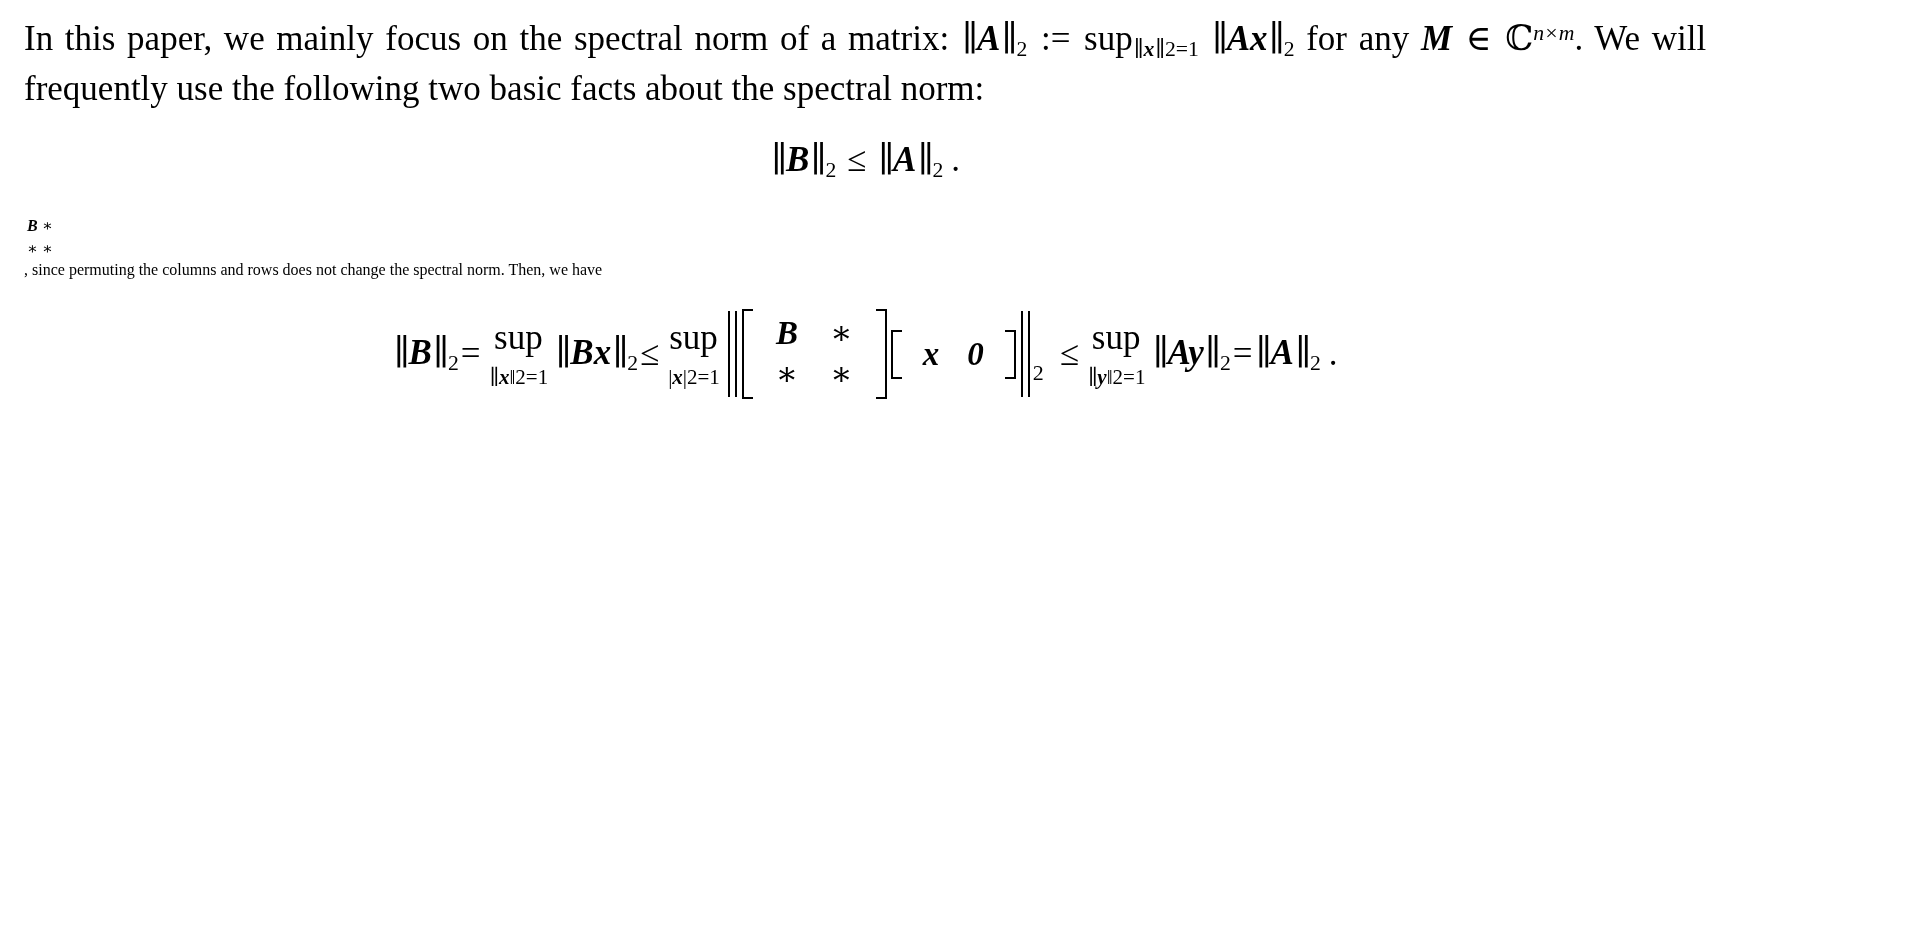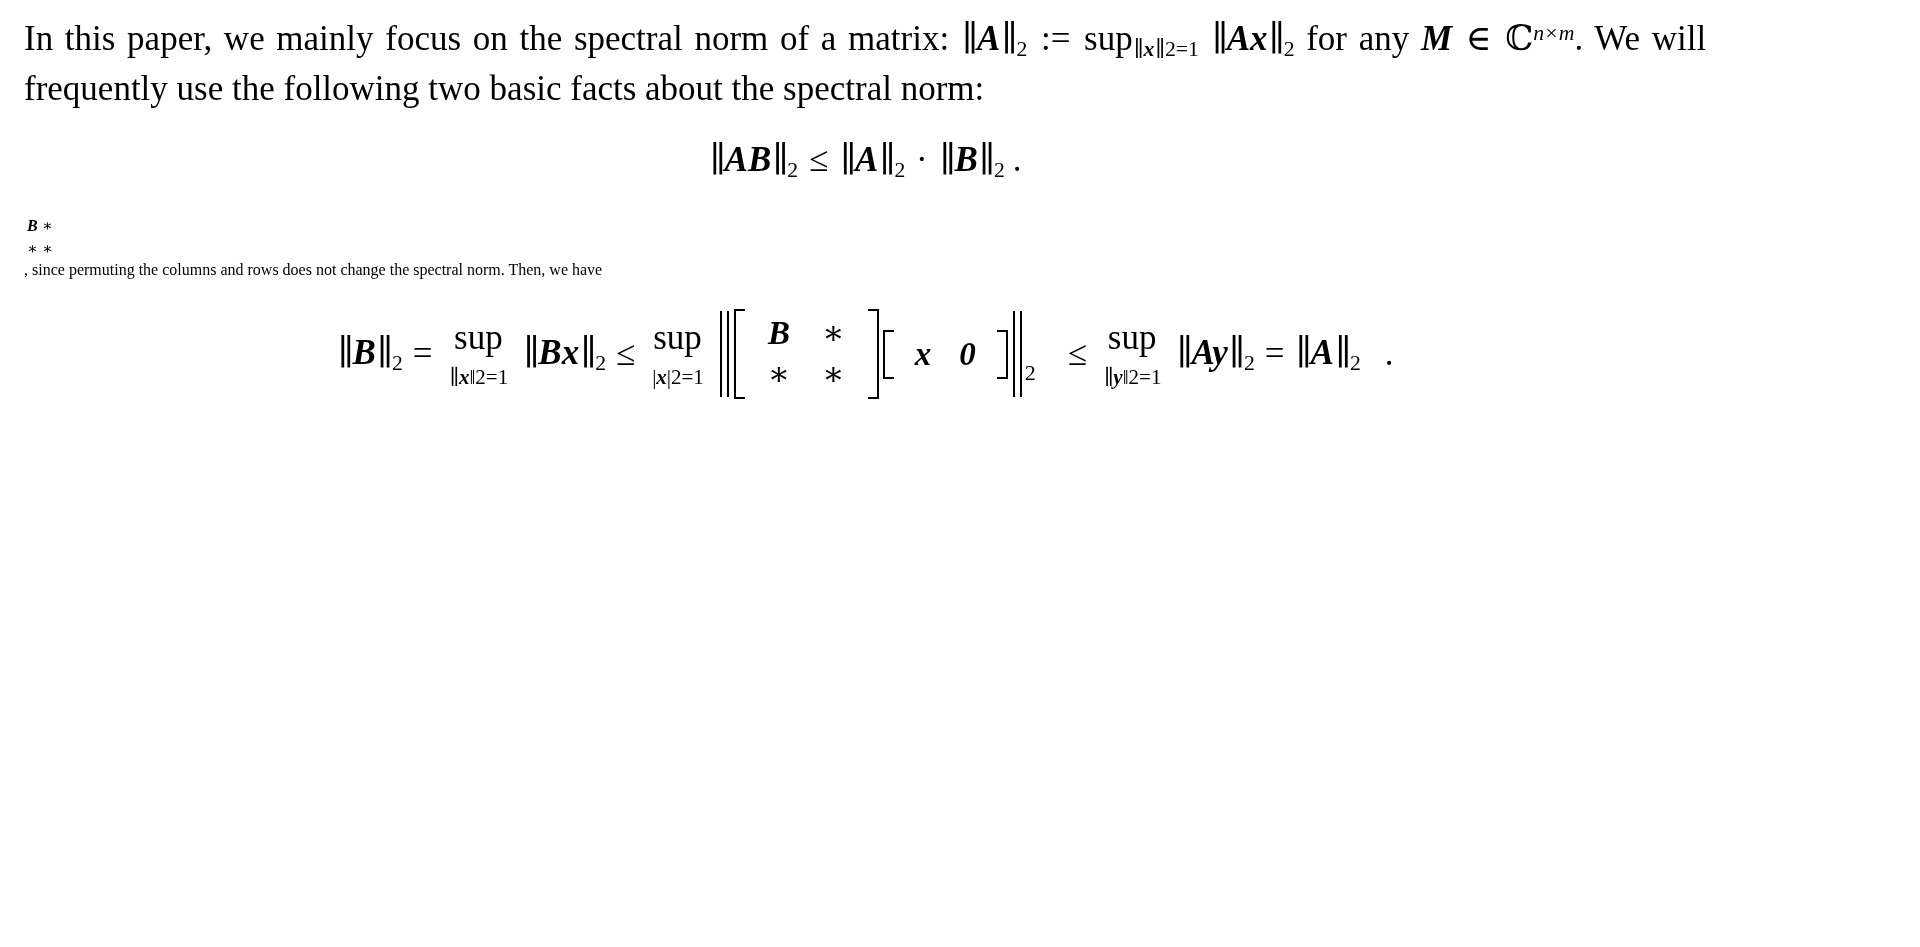--- a/index.html
+++ b/index.html
@@ -164,21 +164,21 @@
   }
   .inline-mid {
     display: inline-block;
     vertical-align: middle;
   }
   .eqrow {
     display: flex;
     align-items: center;
     justify-content: center;
     flex-wrap: nowrap;
-    gap: 8px;
+    gap: 0;
     font-size: 35px;
   }
   .eqrow > * {
     white-space: nowrap;
   }
   .gap { display: inline-block; width: 14px; }
   .gap-s { display: inline-block; width: 8px; }
 </style>
 </head>
 <body>
@@ -194,31 +194,29 @@
     <span class="norm">∥</span><span class="mvar">Ax</span><span class="norm">∥</span><span class="sub">2</span>
     <span>for any</span>
     <span class="mvar">M</span>
     <span class="op">∈</span>
     <span class="bb">ℂ</span><span class="sup">n×m</span><span>. We will frequently use the following two basic facts about the spectral norm:</span>
   </p>
 
   
 
   
+
+  
+
+  
   <div class="eq">
-    <span class="norm">∥</span><span class="mvar">AB</span><span class="norm">∥</span><span class="sub">2</span>
+    <span class="norm">∥</span><span class="mvar">B</span><span class="norm">∥</span><span class="sub">2</span>
     <span class="op">≤</span>
-    <span class="norm">∥</span><span class="mvar">A</span><span class="norm">∥</span><span class="sub">2</span>
-    <span class="op">·</span>
-    <span class="norm">∥</span><span class="mvar">B</span><span class="norm">∥</span><span class="sub">2</span><span class="gap-s"></span><span>.</span>
+    <span class="norm">∥</span><span class="mvar">A</span><span class="norm">∥</span><span class="sub">2</span><span class="gap-s"></span><span>.</span>
   </div>
-
-  
-
-  
 
   
   <table>
         <tbody>
         <tr>
           <td class="mvar">B</td>
           <td>∗</td>
         </tr>
         <tr>
           <td>∗</td>

